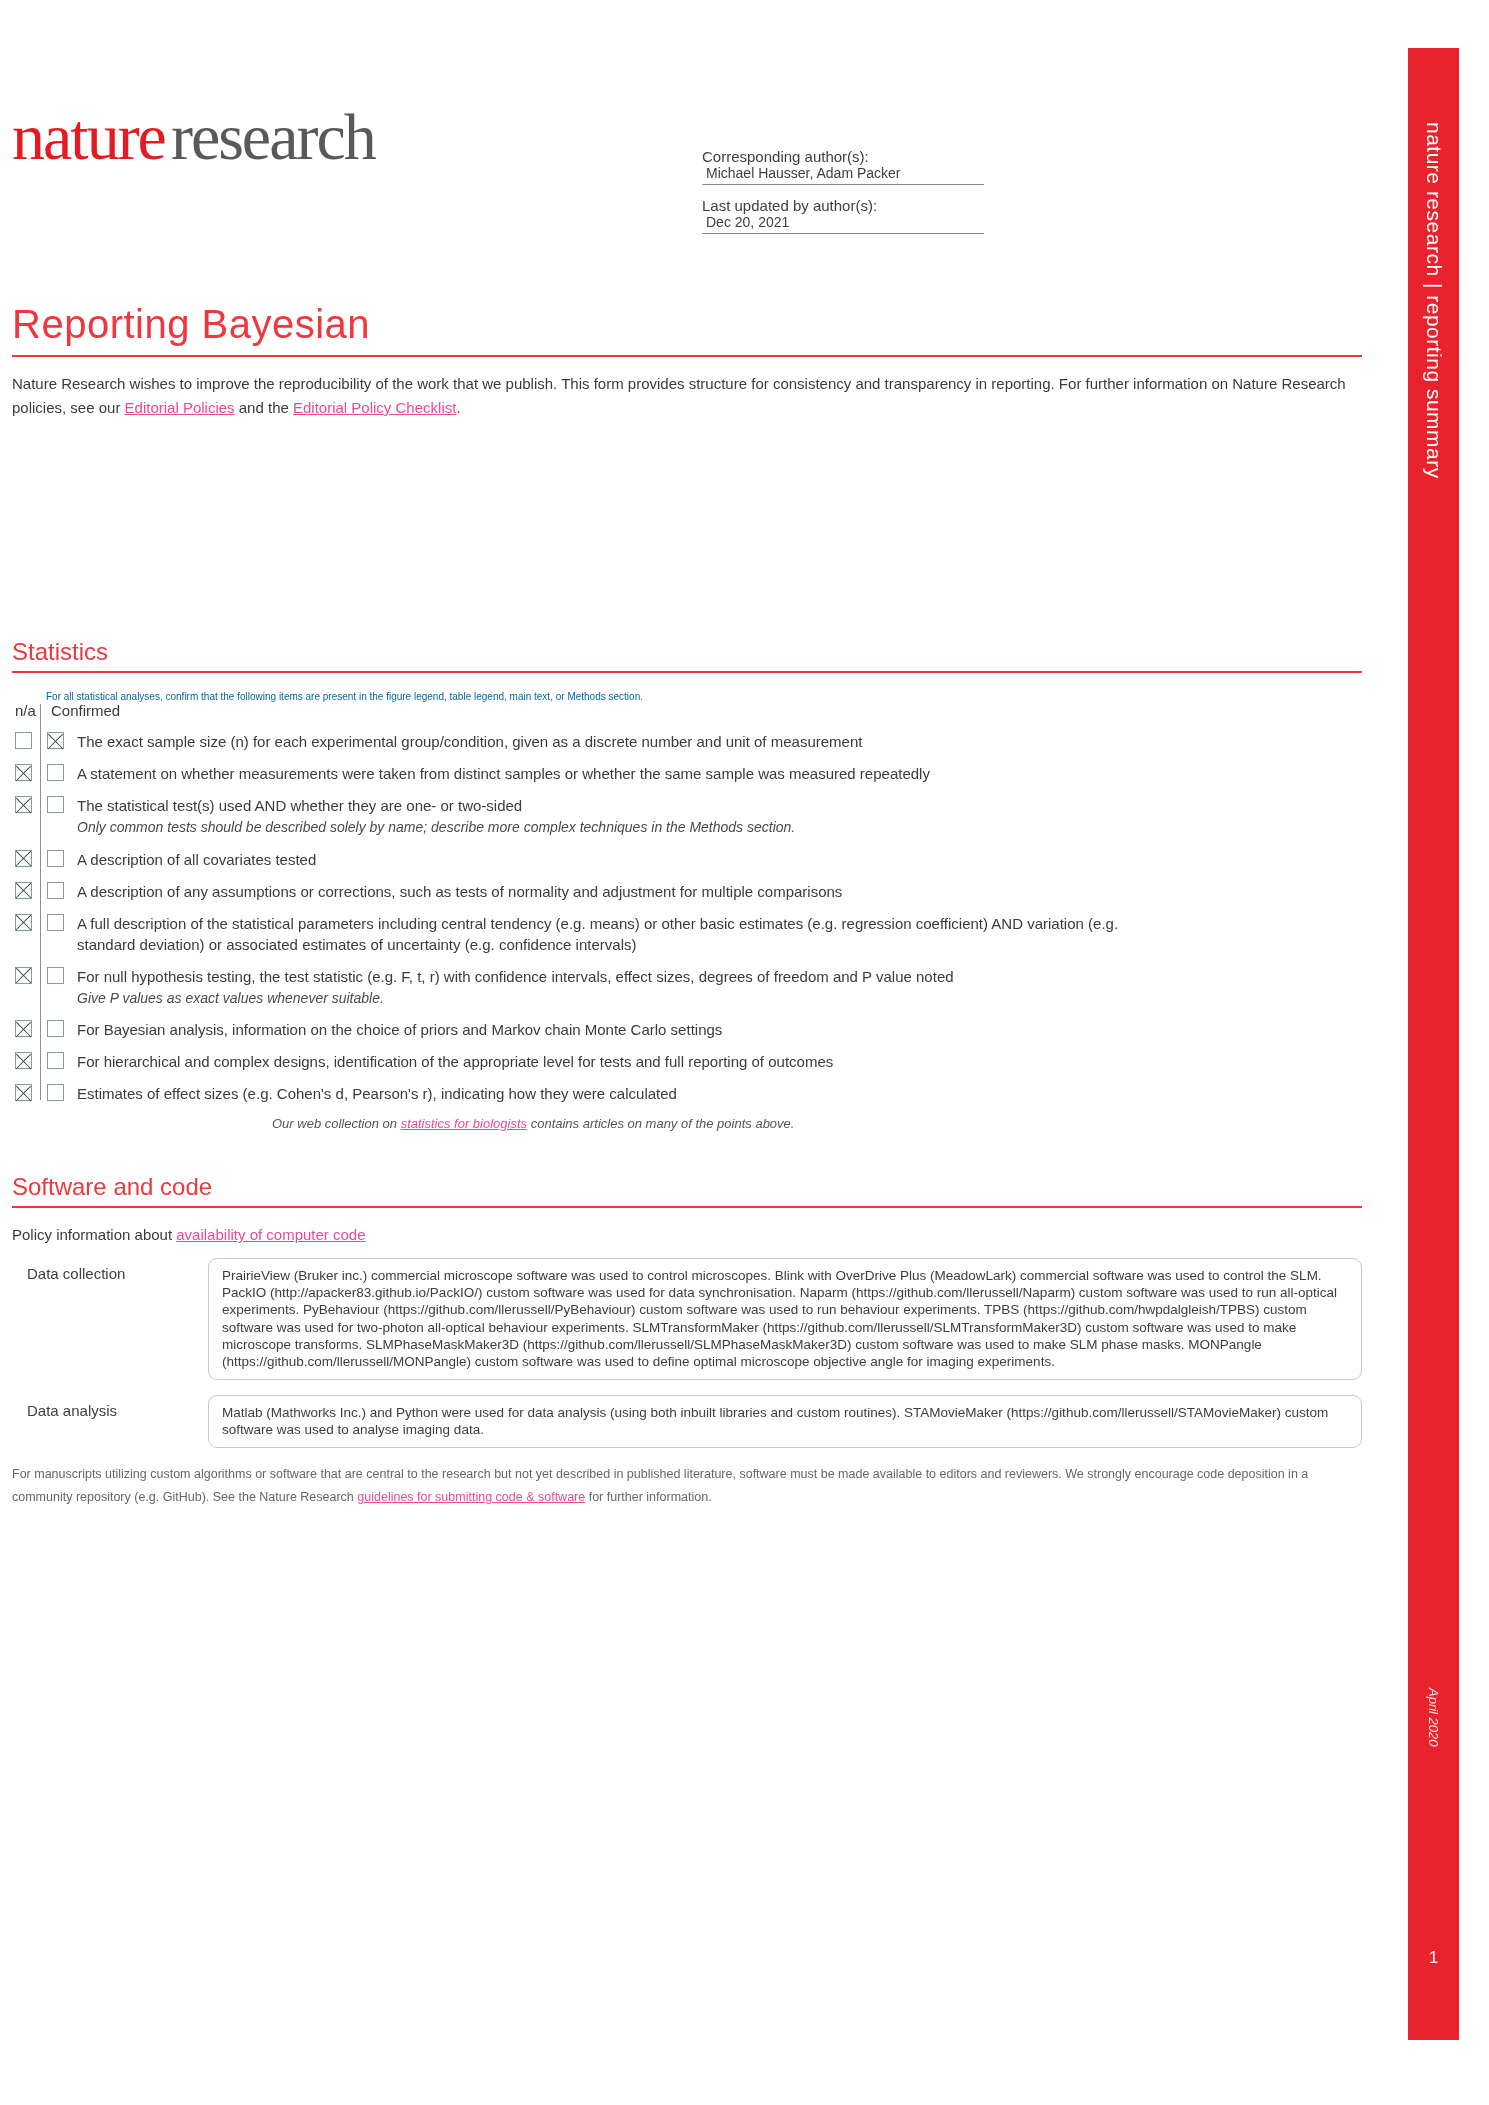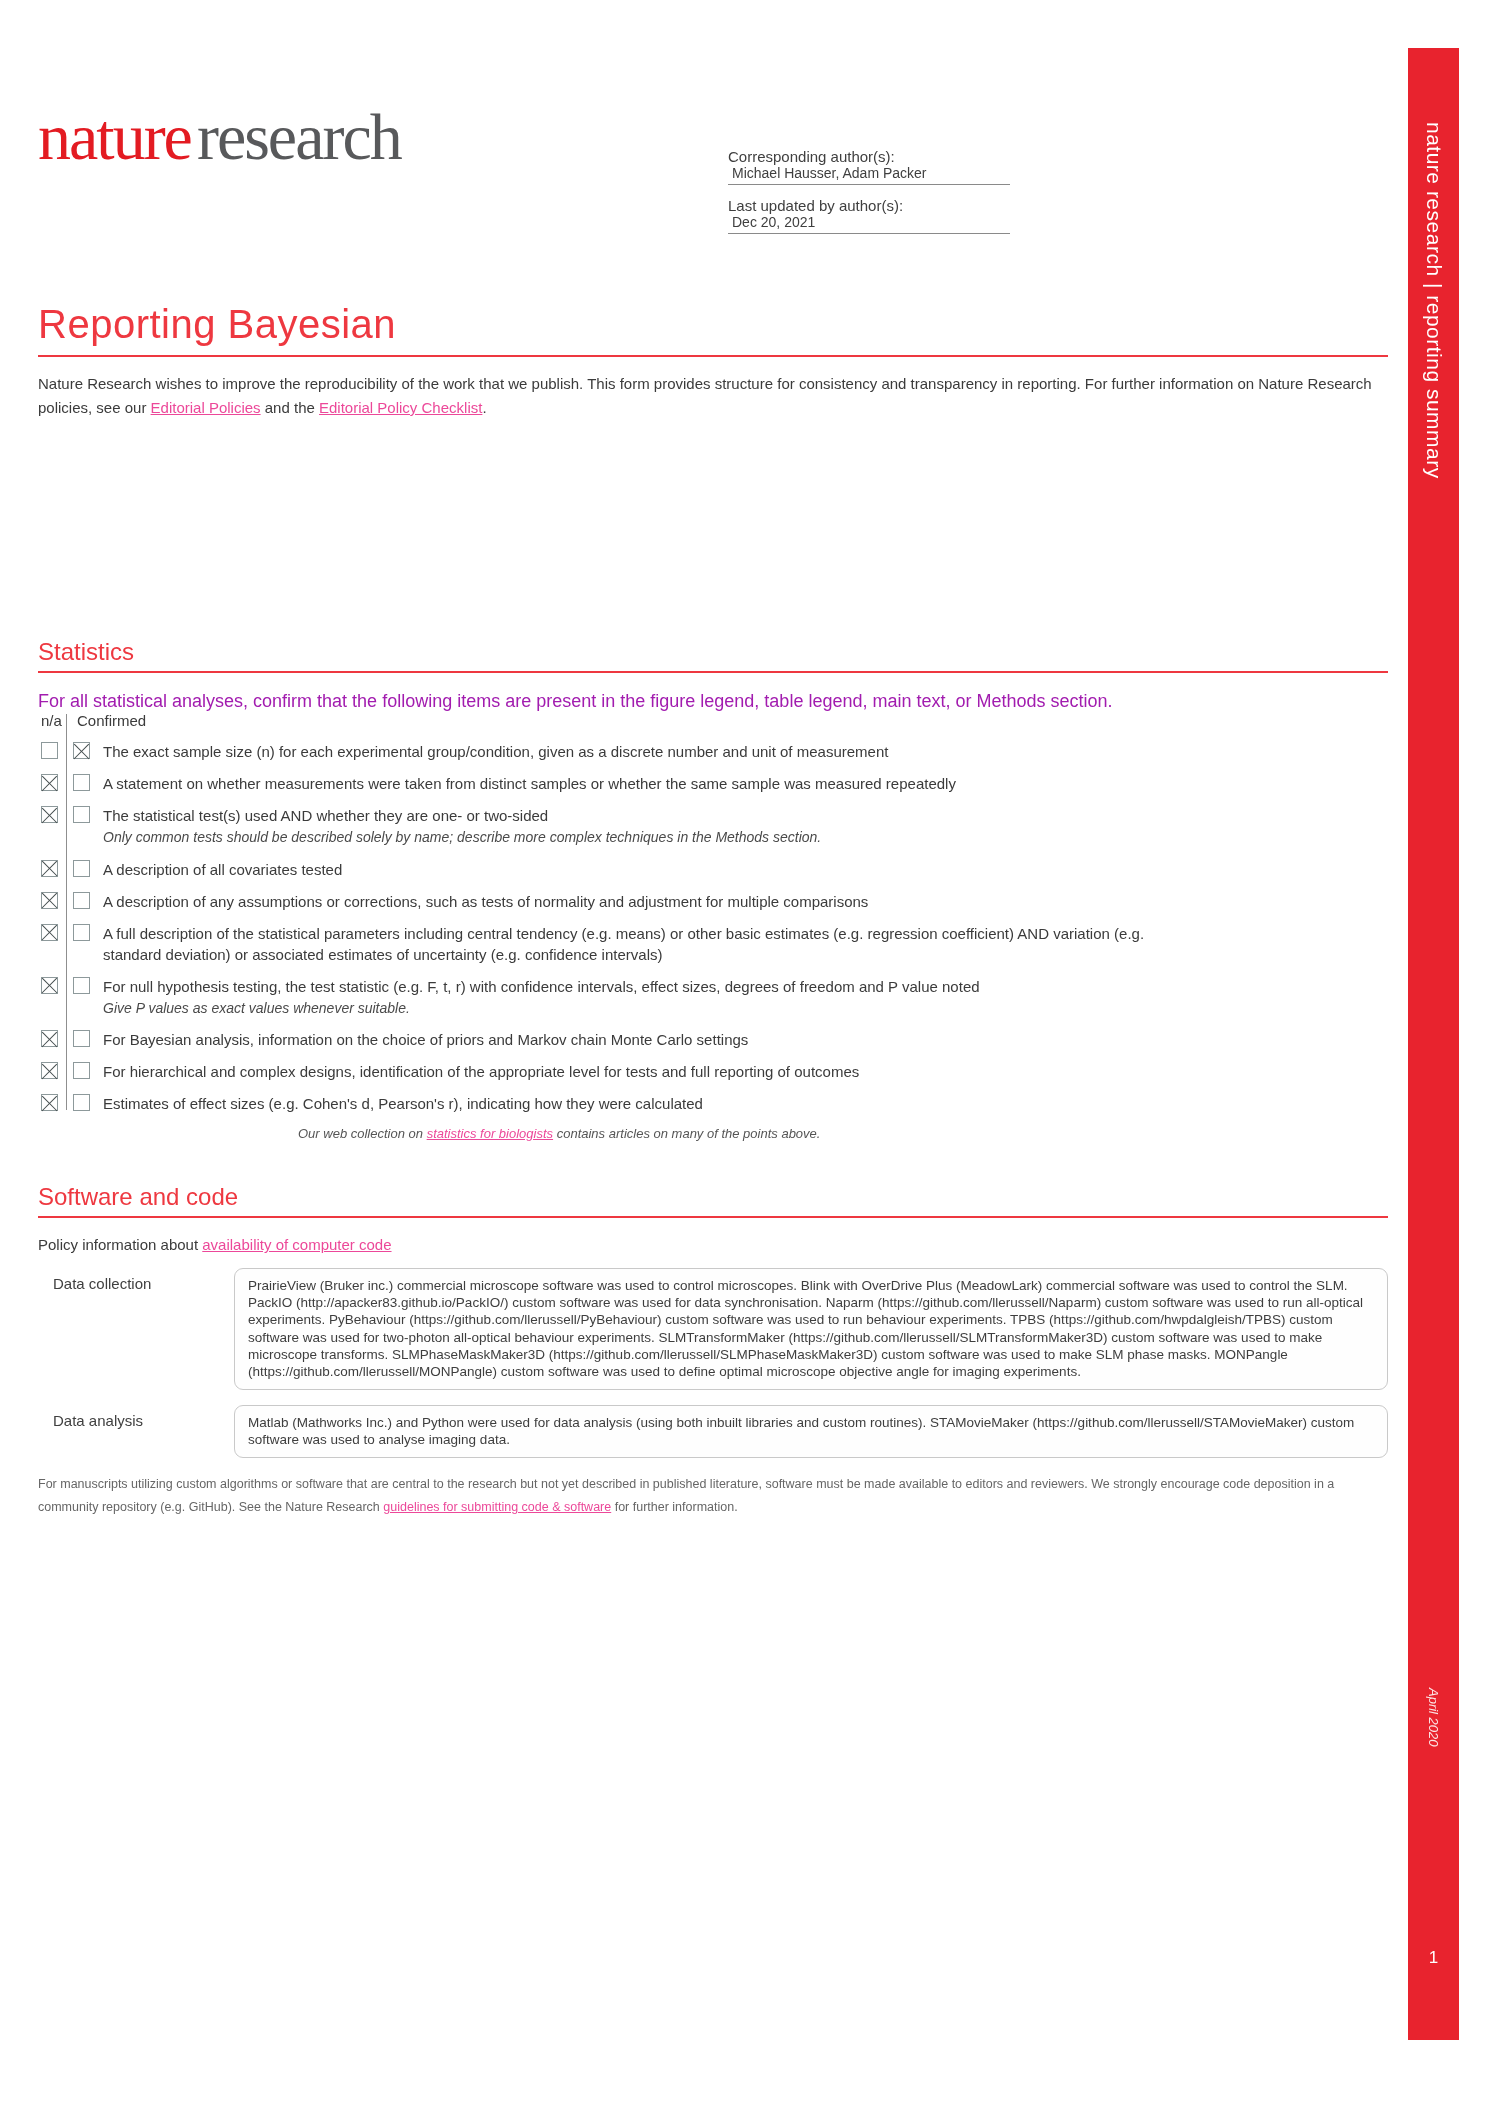--- a/index.html
+++ b/index.html
@@ -1,20 +1,20 @@
 <!DOCTYPE html>
 <html><head>
 <meta charset="utf-8">
 <style>
   * { margin:0; padding:0; box-sizing:border-box; }
   html,body { background:#ffffff; }
   body { font-family:"Liberation Sans", sans-serif; color:#3b3b3b; }
   .page { position:relative; width:1489px; height:2105px; background:#fff; overflow:hidden; }
 
-  .content { position:absolute; left:38px; top:0; width:1350px; }
+  .content { position:absolute; left:12px; top:0; width:1350px; }
 
   
   .header { display:flex; justify-content:space-between; margin-top:104px; }
   .logo { font-family:"Liberation Serif", serif; font-size:66px; letter-spacing:-2px; line-height:1; white-space:nowrap; }
   .logo .nature { color:#e31b22; }
   .logo .research { color:#58595b; margin-left:6px; }
   .authors { width:660px; margin-top:44px; }
   .author-row { display:flex; align-items:baseline; margin-bottom:12px;flex-direction:column; }
   .author-label { width:188px; font-size:15px; color:#3f3f3f; flex-shrink:0; }
   .author-value { width:282px; font-size:14px; color:#3f3f3f; border-bottom:1px solid #8a8a8a; padding:0 2px 3px 4px; }
@@ -24,21 +24,21 @@
   .rule { border:none; border-top:2px solid #ee3840; margin-top:8px; }
   .rule-thin { border:none; border-top:2px solid #ee3840; margin-top:5px; }
 
   .intro { margin-top:15px; font-size:15px; line-height:1.6; color:#3b3b3b; }
 
   a.link { color:#ec4899; text-decoration:underline; cursor:pointer; }
 
   
   .section-heading { font-size:24px; color:#ee3840; }
   .stats-section { margin-top:218px; }
-  .stats-intro { margin-top:18px; font-size:18px; color:#a21caf; }
+  .stats-intro { margin-top:18px; font-size:10px; color:#0369a1;margin-left:34px; }
 
   .stat-table { position:relative; }
   .stat-table::before { content:""; position:absolute; left:28px; top:2px; bottom:4px; width:1px; background:#8f8f8f; }
   .stat-head { display:flex; font-size:15px; color:#3b3b3b; margin-bottom:13px; }
   .stat-head .na-h { padding-left:3px; width:36px; }
   .stat-head .conf-h { padding-left:3px; }
   .stat-row { display:flex; align-items:flex-start; margin-bottom:12px; }
   .cb { width:17px; height:17px; border:1.5px solid #8d999b; background:#fff; position:relative; flex-shrink:0; }
   .cb.na-cb { margin-left:3px; }
   .cb.conf-cb { margin-left:15px; }

